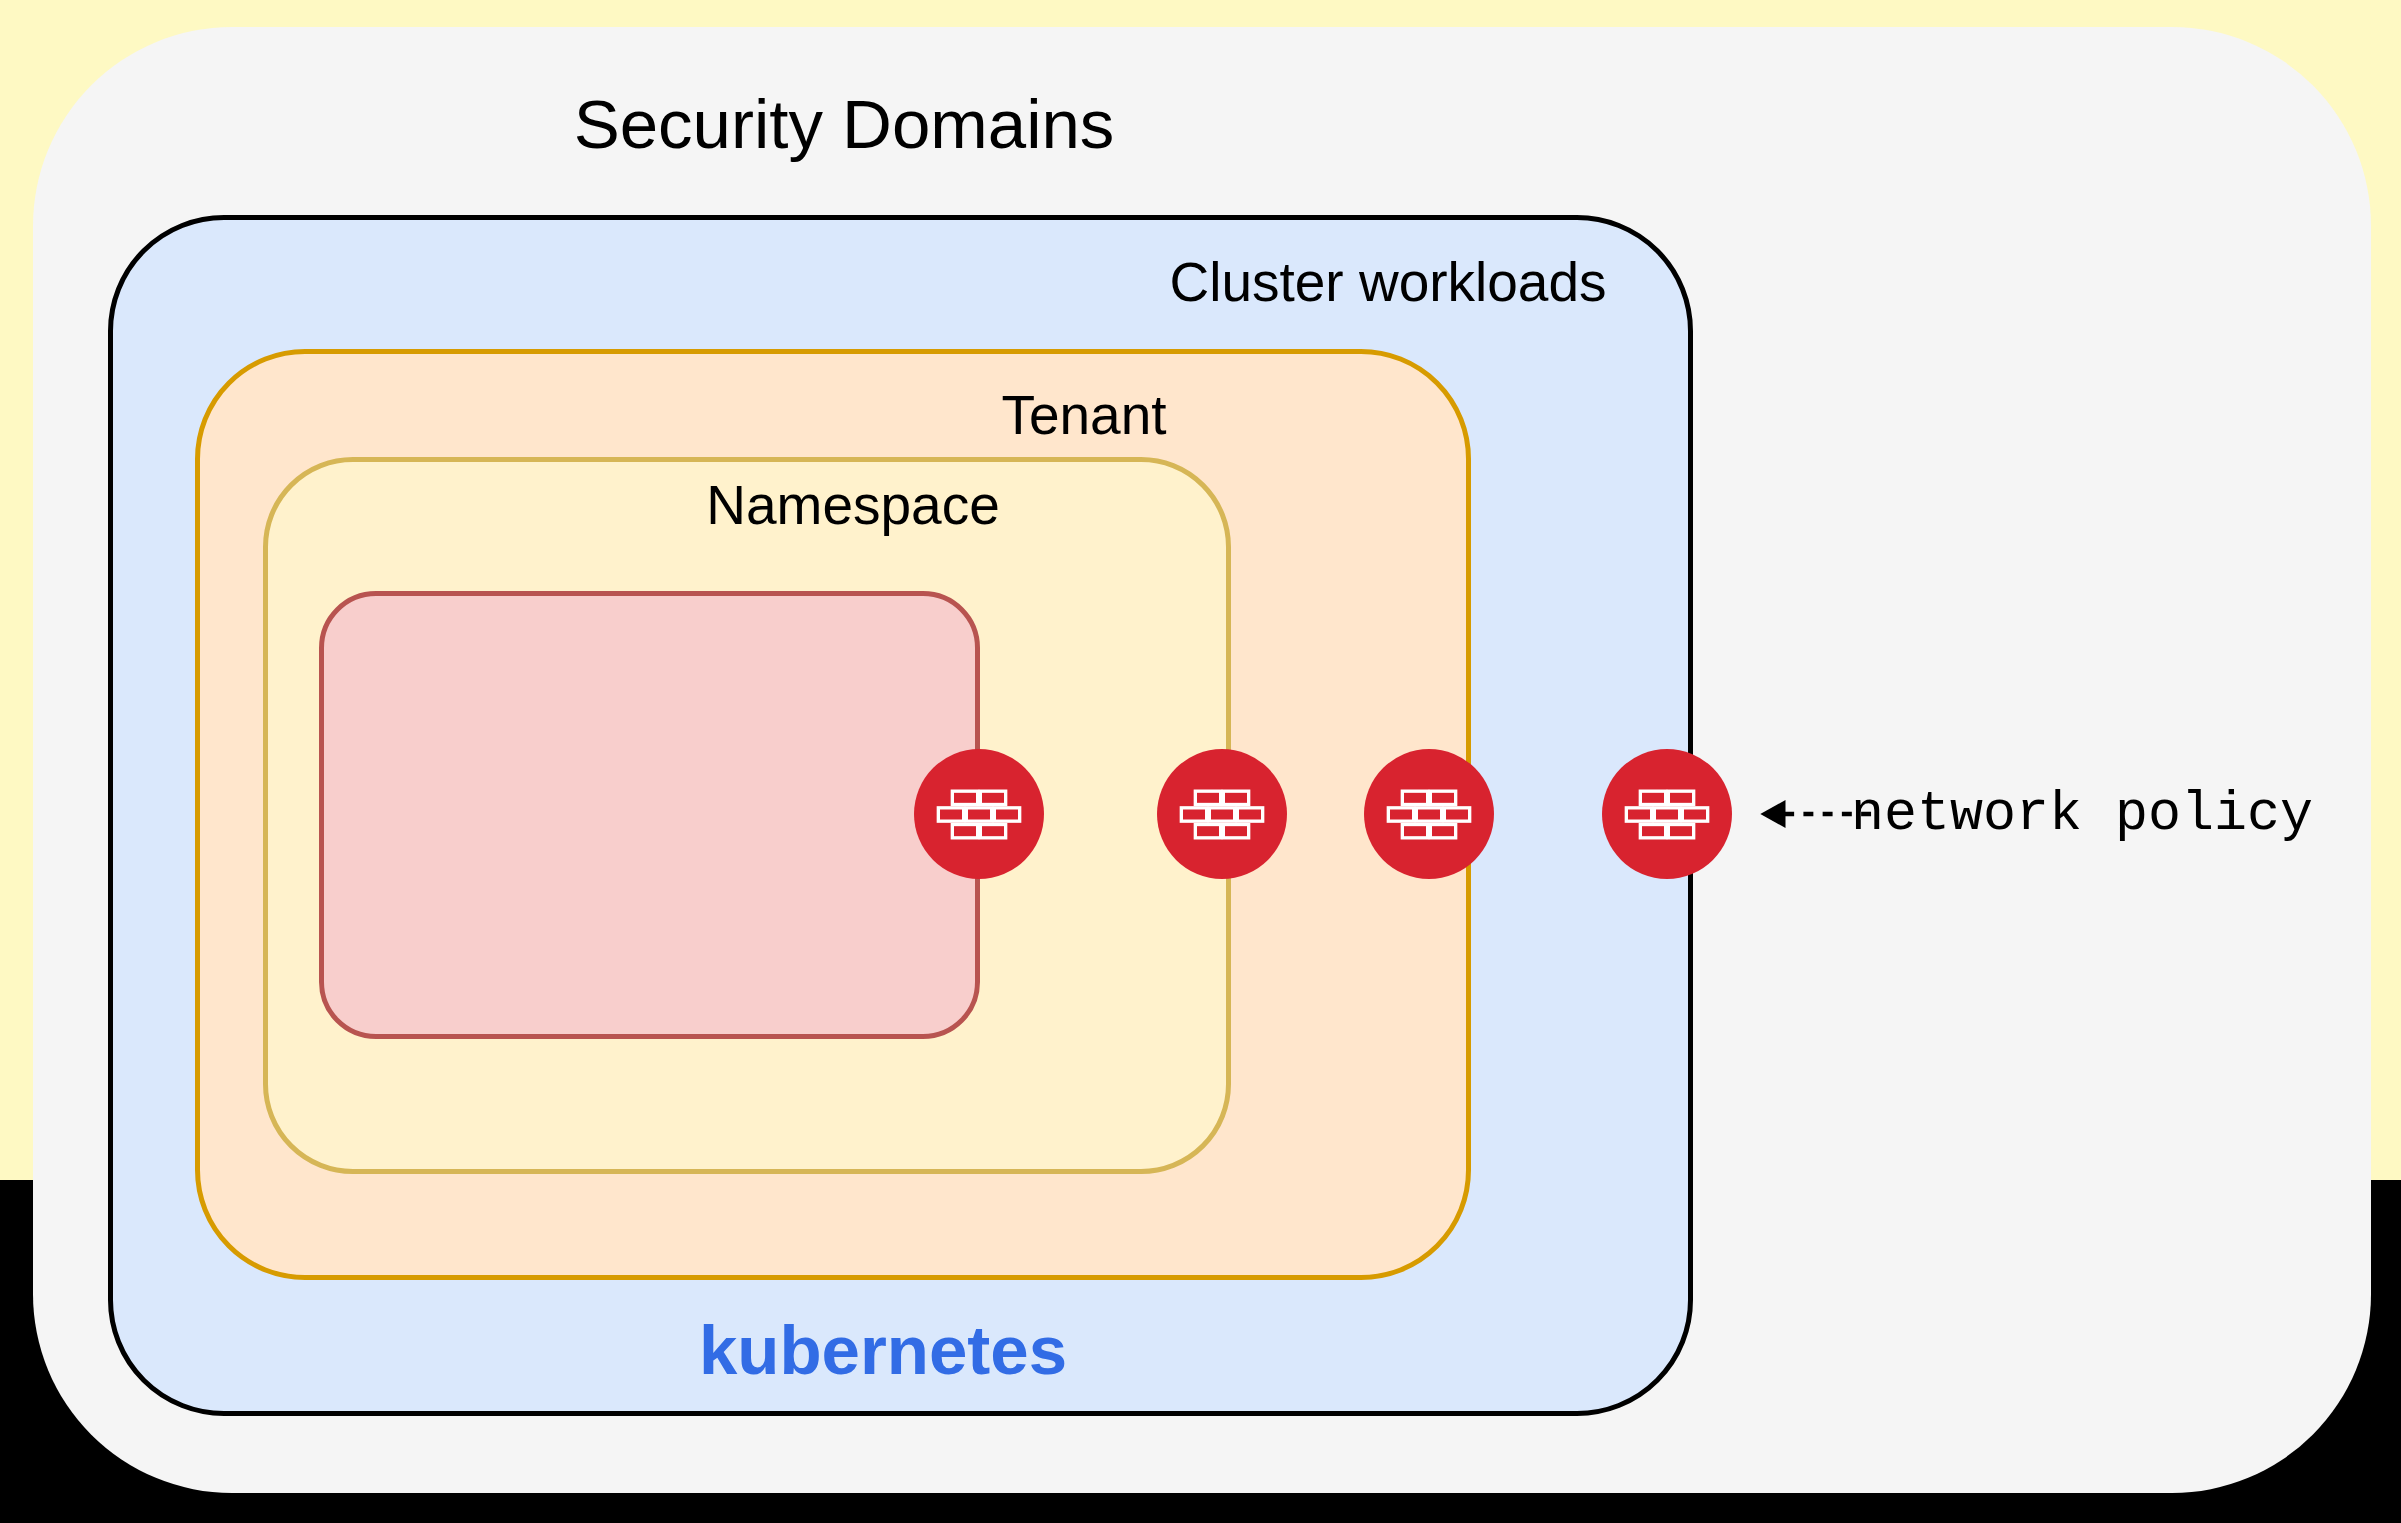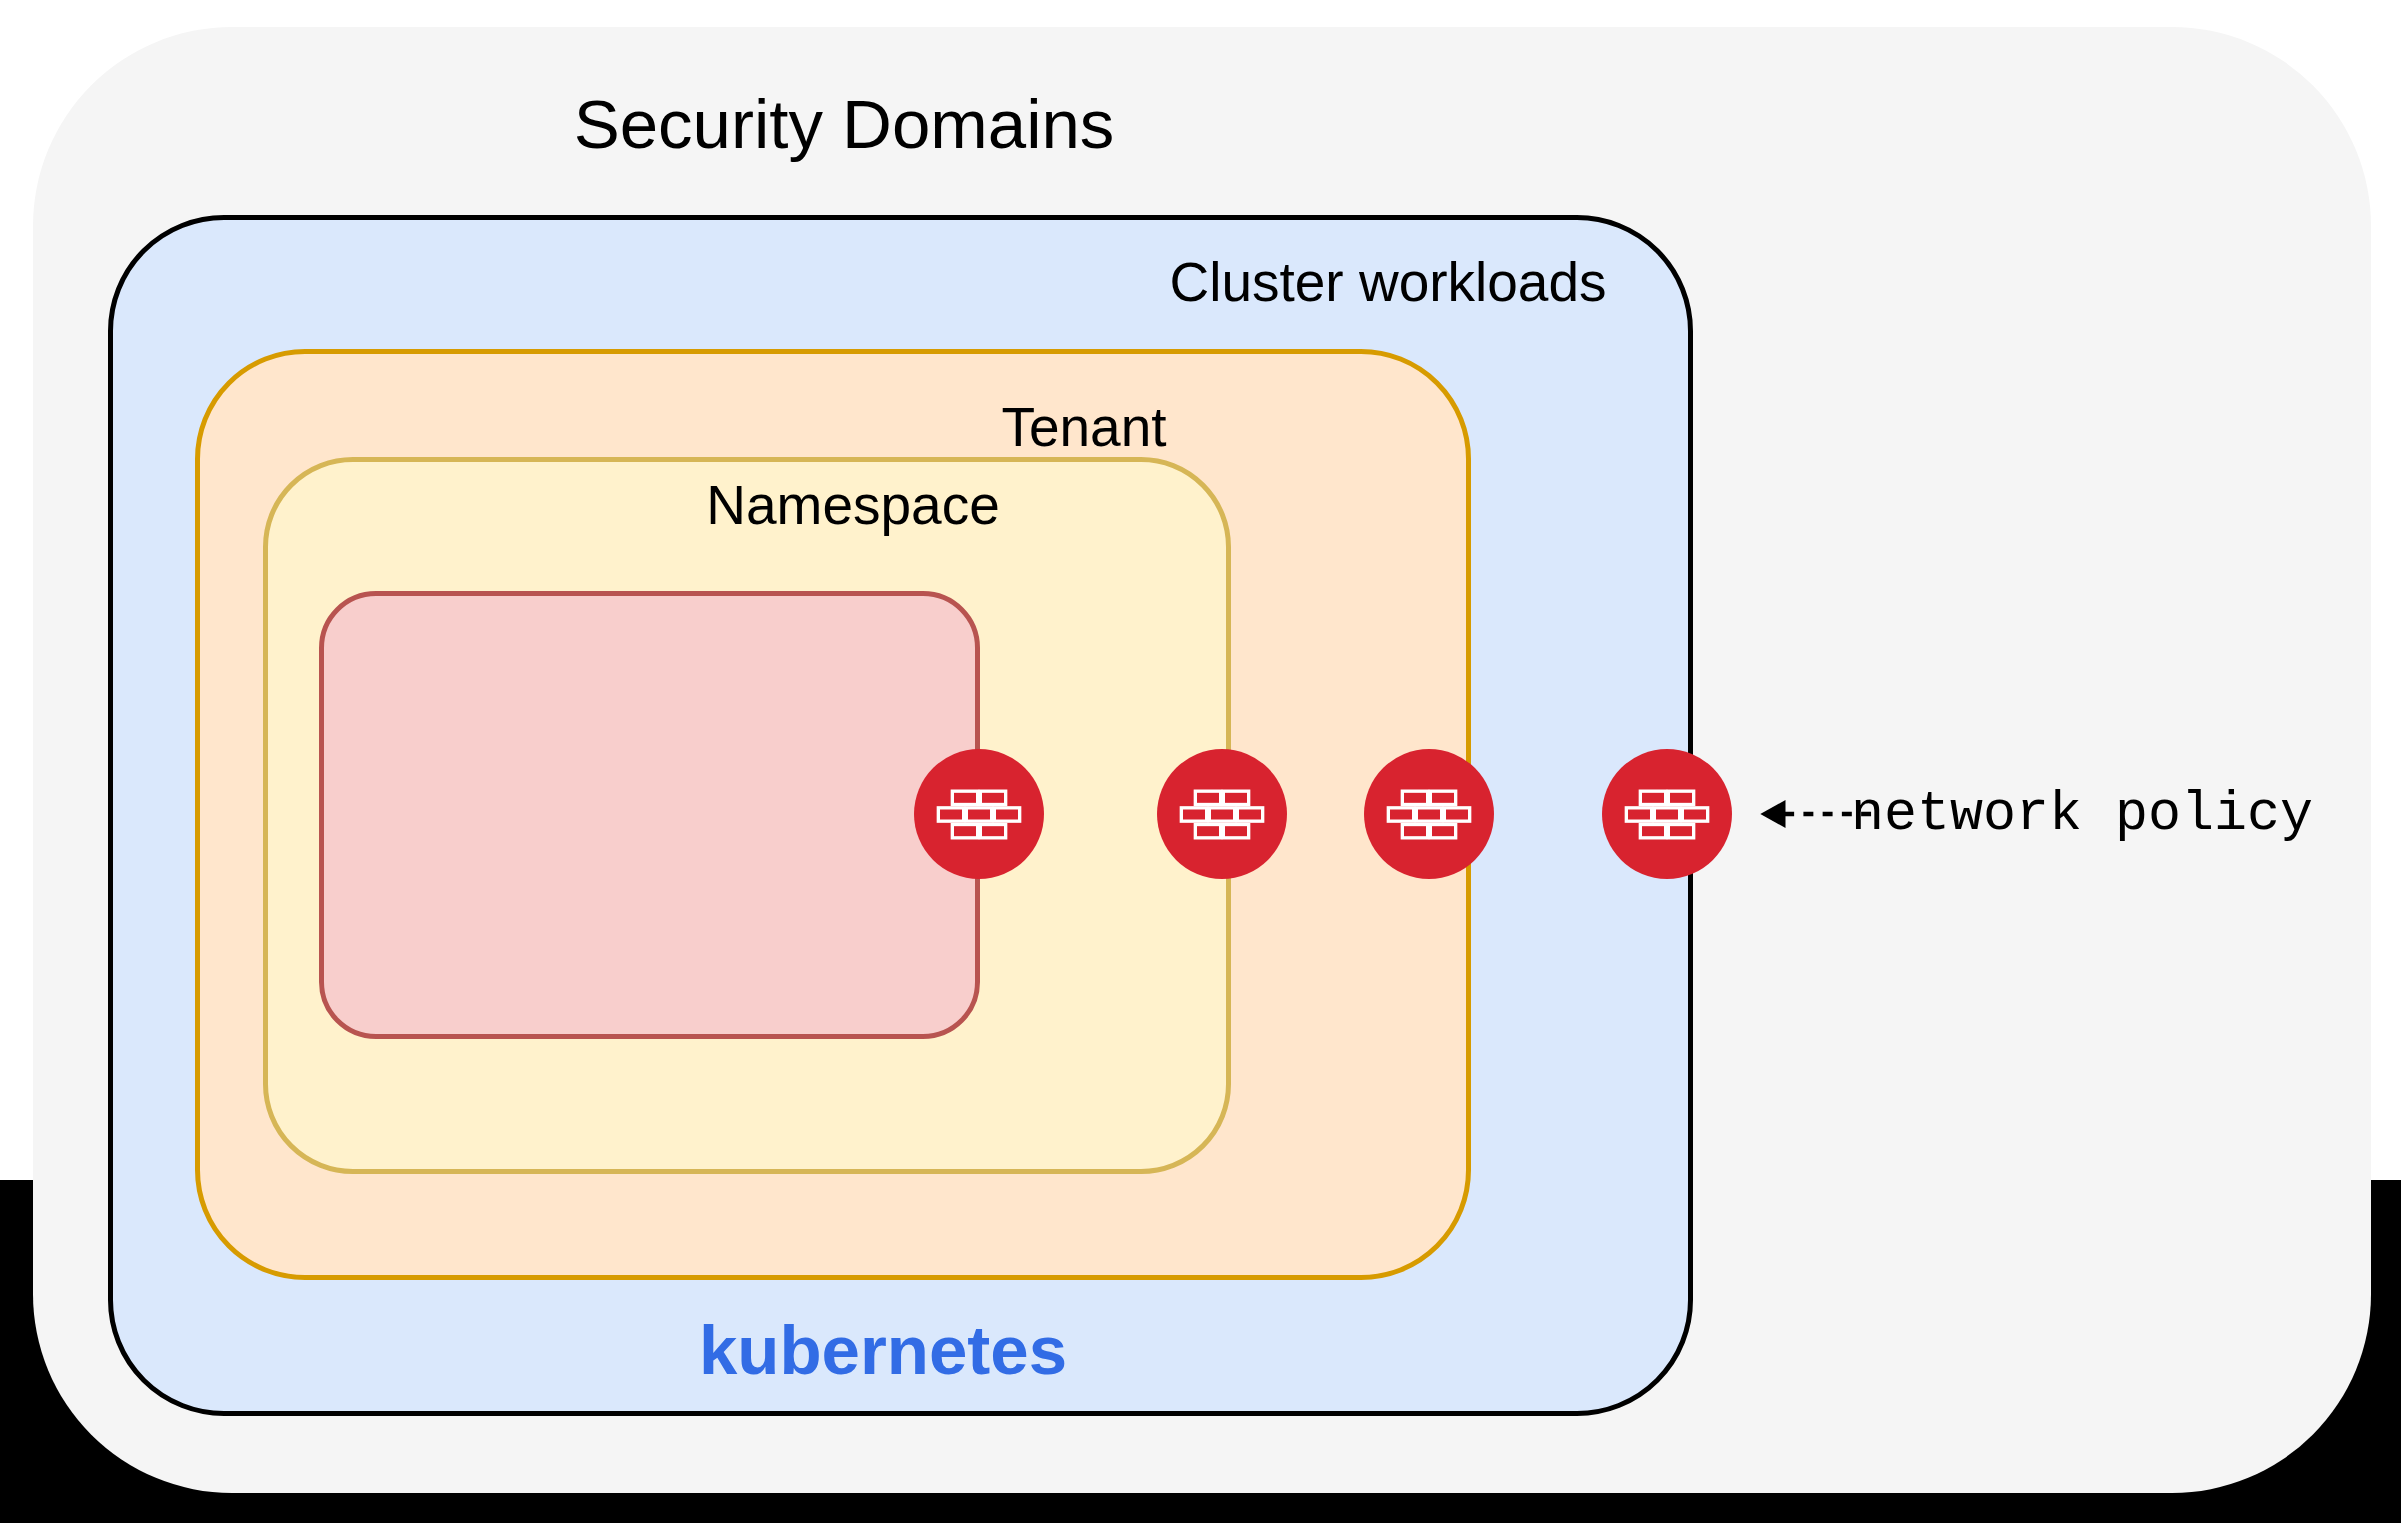--- a/index.html
+++ b/index.html
@@ -8,21 +8,21 @@
     background: #000000;
     width: 2401px;
     height: 1524px;
     overflow: hidden;
     font-family: "Liberation Sans", "DejaVu Sans", sans-serif;
   }
   .stage {
     position: relative;
     width: 2401px;
     height: 1180px;
-    background: #ffffff;
+    background: #fef9c3;
   }
   .frame {
     position: absolute;
     left: 33px; top: 26.6px;
     width: 2338px; height: 1466px;
     background: #f5f5f5;
     border-radius: 199px;
   }
   .box {
     position: absolute;
@@ -62,21 +62,21 @@
     white-space: nowrap;
     color: #000000;
     font-size: 55px;
     line-height: 1;
   }
   .lbl.title {
     left: 844px; top: 124px;
     font-size: 69px;
   }
   .lbl.cluster   { left: 1388px; top: 282px; }
-  .lbl.tenant    { left: 1084px; top: 415px; margin-top: 12px; }
+  .lbl.tenant    { left: 1084px; top: 415px; }
   .lbl.namespace { left: 853px; top: 505px; text-align: center; }
   .lbl.endpoint  { left: 586px;  top: 703px; }
   .lbl.netpol    { left: 2082px; top: 814px; font-family: Liberation Mono, monospace; }
   .lbl.kube {
     left: 883px; top: 1350px;
     font-size: 69px;
     font-weight: bold;
     color: #326ce5;
     text-align: right;
   }

